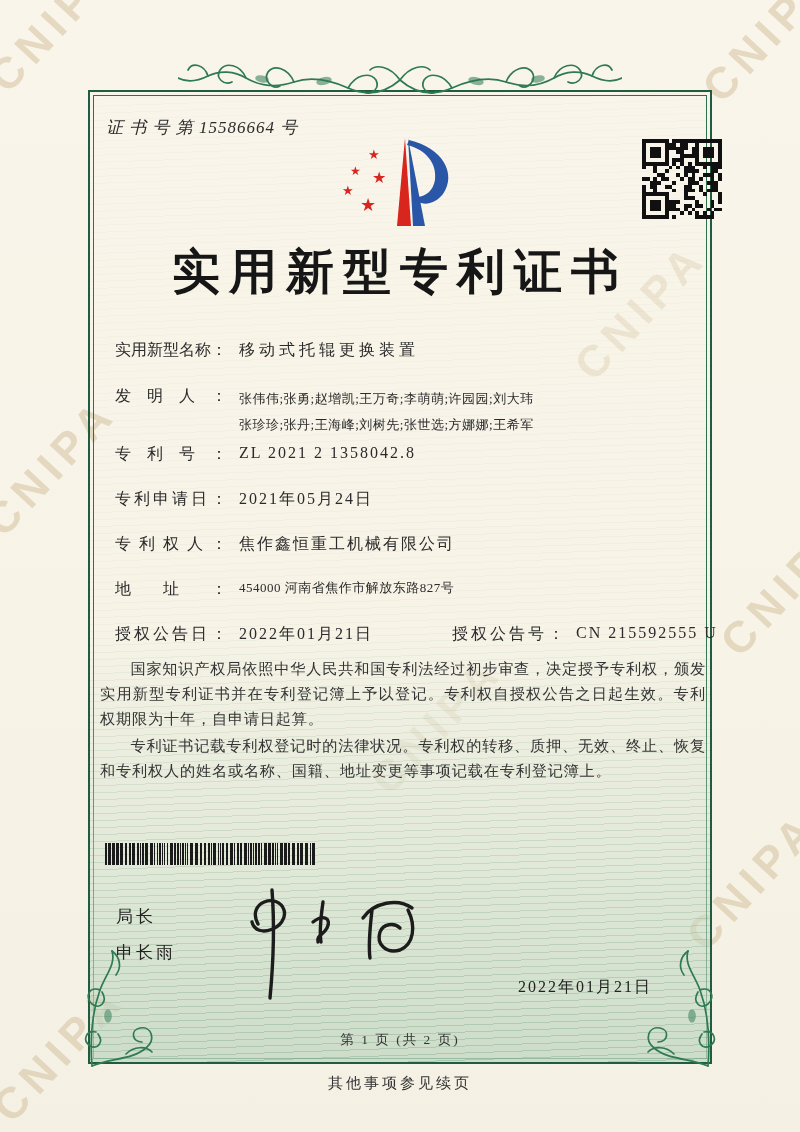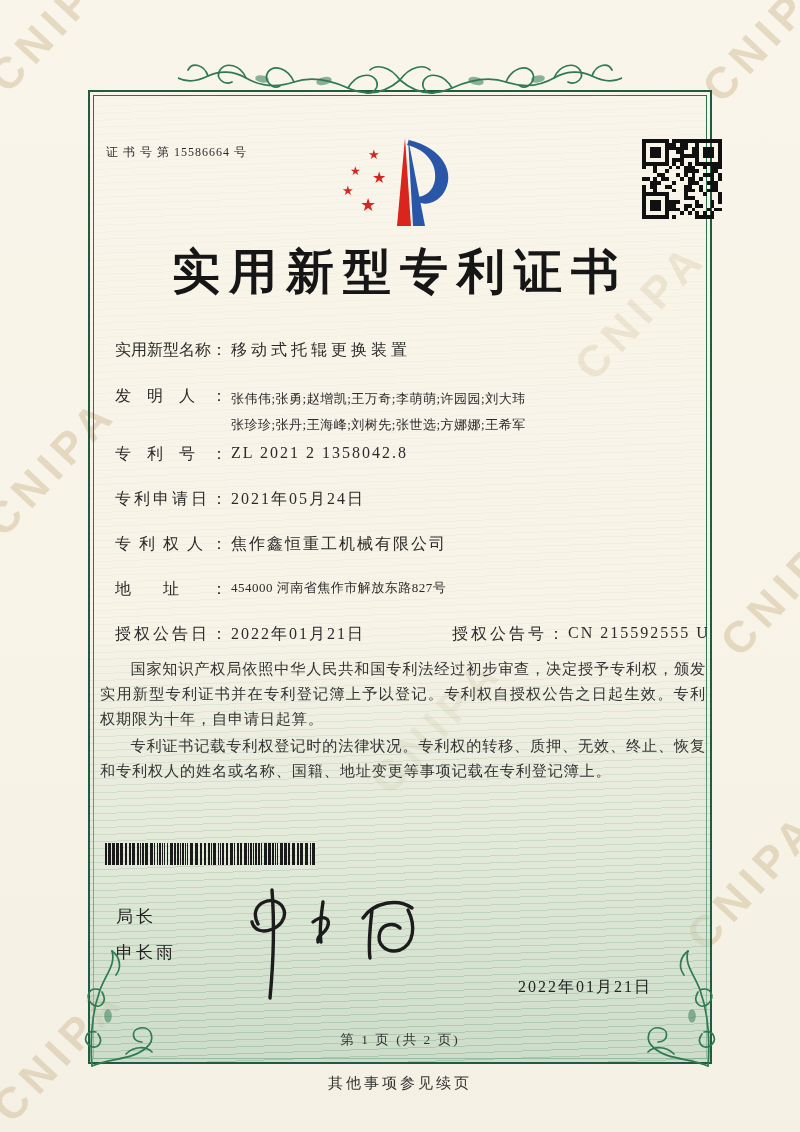--- a/index.html
+++ b/index.html
@@ -22,21 +22,21 @@
   .frame-inner{position:absolute;inset:3px;border:1px solid #2e6f4e;}
   .tint{position:absolute;left:90px;top:92px;width:620px;height:970px;background:linear-gradient(180deg,rgba(205,223,203,0) 55%,rgba(203,222,201,.45) 78%,rgba(191,214,192,.75) 100%);pointer-events:none;}
   .guilloche{position:absolute;left:90px;top:92px;width:620px;height:970px;background:repeating-linear-gradient(178deg,rgba(96,150,115,.30) 0 1px,rgba(0,0,0,0) 1px 7px);-webkit-mask-image:linear-gradient(180deg,rgba(0,0,0,.10) 0 30%,rgba(0,0,0,.16) 55%,rgba(0,0,0,.6) 76%,#000 100%);mask-image:linear-gradient(180deg,rgba(0,0,0,.10) 0 30%,rgba(0,0,0,.16) 55%,rgba(0,0,0,.6) 76%,#000 100%);pointer-events:none;}
 
   .flourish{position:absolute;pointer-events:none;}
   .fl-top{left:178px;top:48px;width:444px;height:66px;}
   .fl-bl{left:80px;top:946px;width:104px;height:122px;}
   .fl-br{left:616px;top:946px;width:104px;height:122px;transform:scale(-1,1);}
 
   
-  .cert-no{position:absolute;left:106px;top:144px;font-size:12px;letter-spacing:1px;color:#2c2c2c;}
+  .cert-no{position:absolute;left:106px;top:116px;font-size:17px;letter-spacing:1px;color:#2c2c2c;font-style:italic;}
   .qr{position:absolute;left:642px;top:139px;width:80px;height:80px;}
   .qr svg{width:80px;height:80px;fill:#101010;shape-rendering:crispEdges;}
   .logo{position:absolute;left:330px;top:132px;width:150px;height:100px;}
   .star{position:absolute;color:#d8251d;line-height:1;}
   .star.s1{left:38px;top:16px;font-size:13px;}
   .star.s2{left:20px;top:33px;font-size:12px;}
   .star.s3{left:42px;top:38px;font-size:16px;}
   .star.s4{left:12px;top:52px;font-size:13px;}
   .star.s5{left:30px;top:64px;font-size:18px;}
   .monument{position:absolute;left:55px;top:4px;}
@@ -45,21 +45,21 @@
 
   
   .row{position:absolute;left:115px;font-size:16px;color:#2b2b2b;white-space:nowrap;}
   .lbl{display:inline-block;width:96px;white-space:nowrap;vertical-align:top;}
   .ls0{letter-spacing:0;}
   .ls3{letter-spacing:3px;}
   .ls8{letter-spacing:8px;text-align:right;}
   .ls16{letter-spacing:16px;}
   .ls32{letter-spacing:32px;}
   .colon{display:inline-block;vertical-align:top;}
-  .val{display:inline-block;vertical-align:top;letter-spacing:2px;margin-left:4px;}
+  .val{display:inline-block;vertical-align:top;letter-spacing:2px;margin-left:12px;}
   .val.wide{letter-spacing:4px;}
   .val.dense{letter-spacing:0.5px;font-size:13px;}
   .row-name{top:340px;}
   .row-inventors{top:386px;}
   .row-patentno{top:444px;}
   .row-filing{top:489px;}
   .row-patentee{top:534px;}
   .row-address{top:579px;}
   .row-grant{top:624px;}
   .pair2{position:absolute;left:337px;top:0;text-decoration:underline;}

